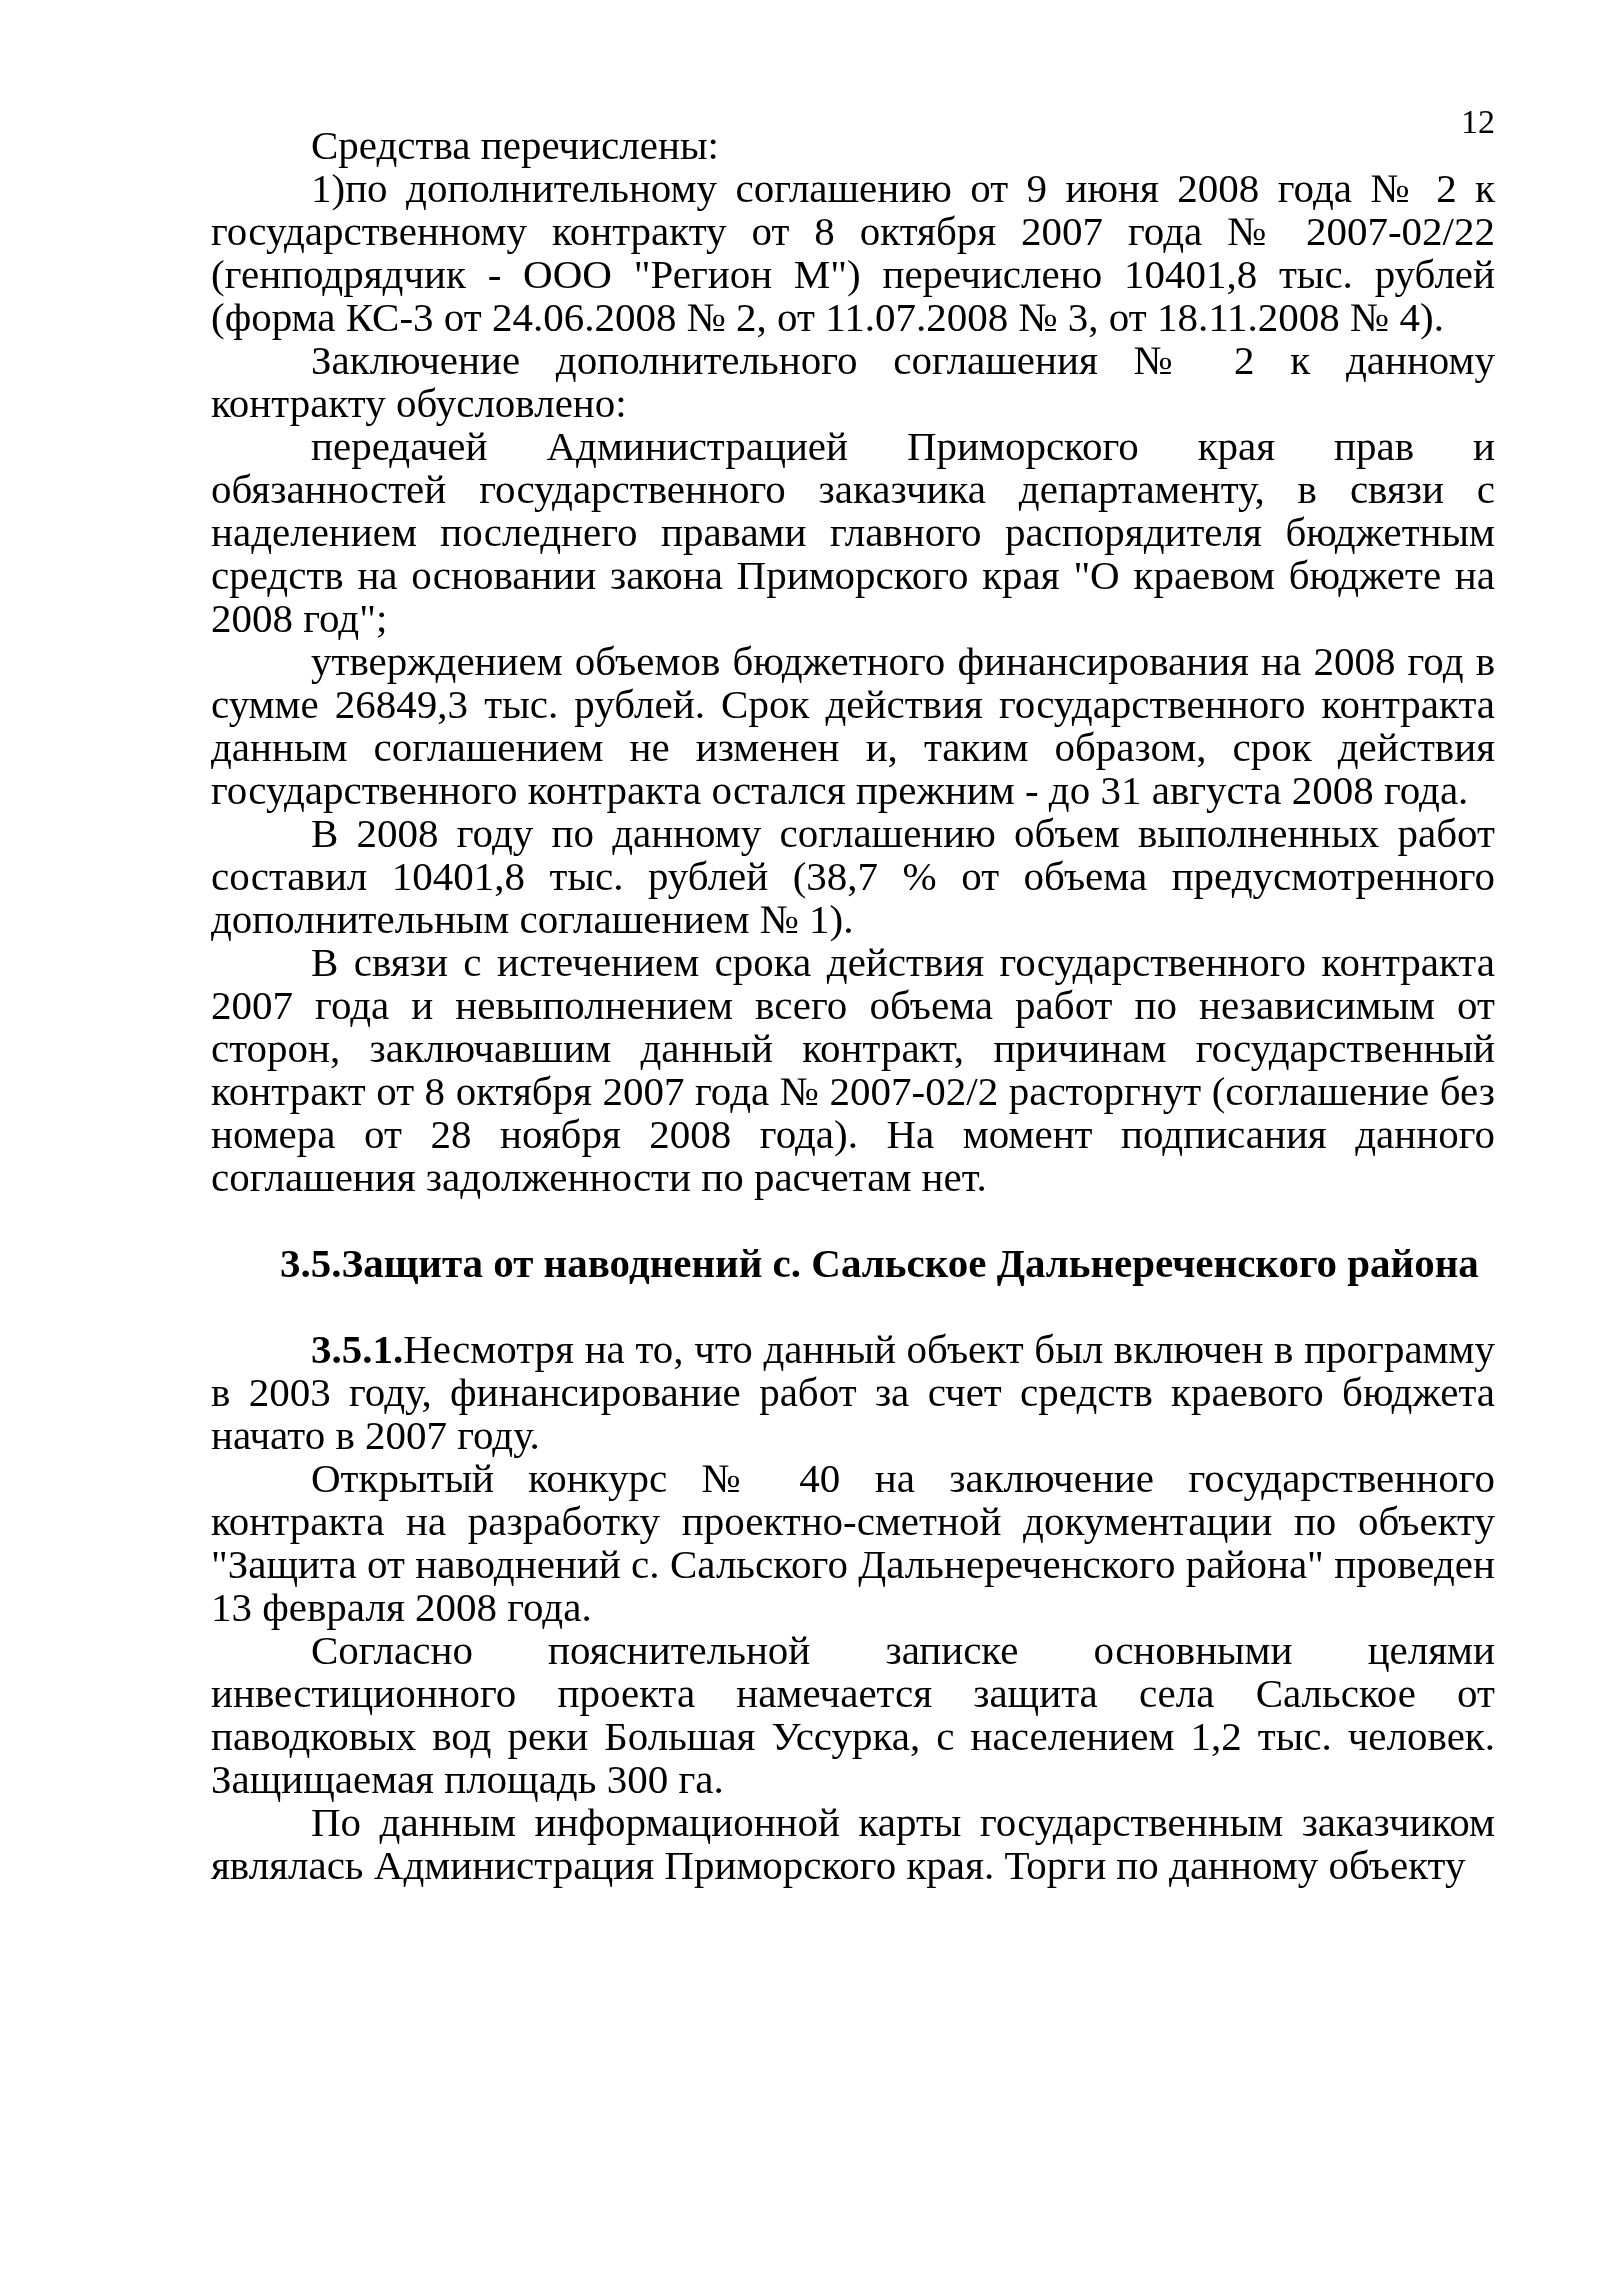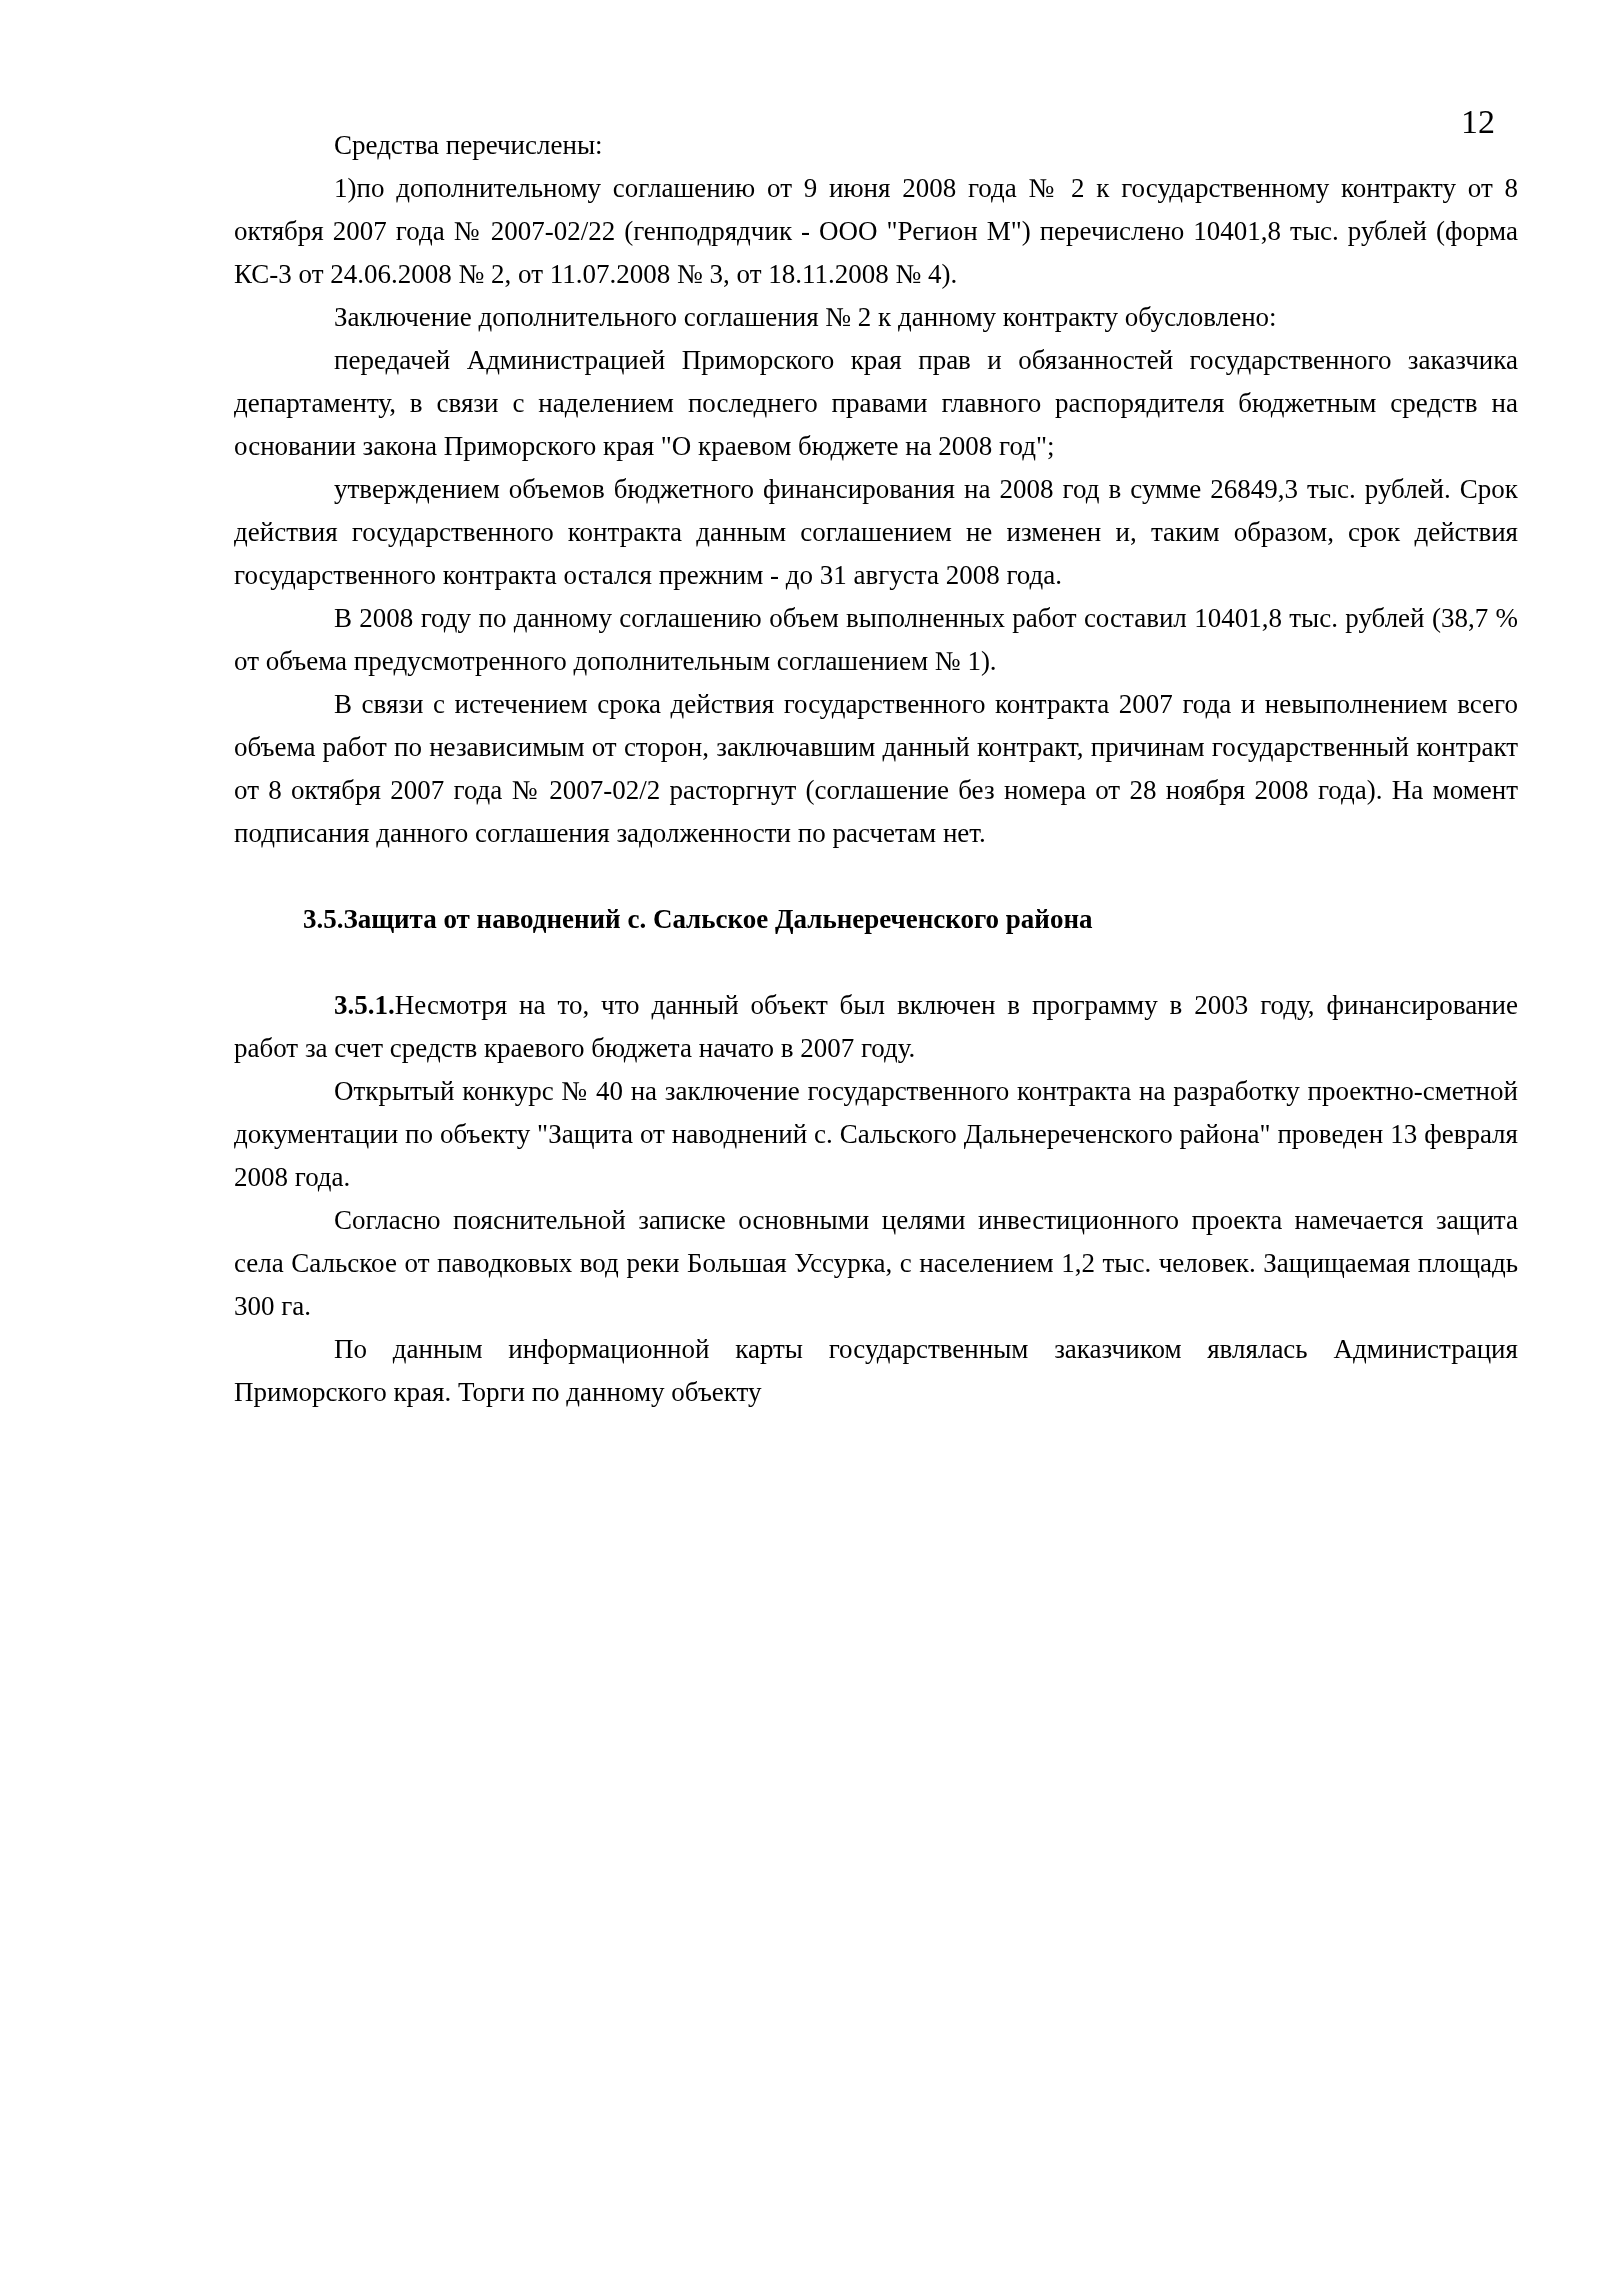--- a/index.html
+++ b/index.html
@@ -7,22 +7,22 @@
   .page {
     position: absolute; left: 0; top: 0; width: 1621px; height: 1793px;
     background: #ffffff; color: #000000;
     font-family: "Liberation Serif", "DejaVu Serif", serif;
   }
   .page-number {
     position: absolute; top: 102px; left: 1461px;
     font-size: 34px; line-height: 39px;
   }
   .body {
-    position: absolute; left: 234px; top: 124px; width: 1284px;
-    font-size: 27px; line-height: 43px;
+    position: absolute; left: 211px; top: 124px; width: 1284px;
+    font-size: 41px; line-height: 43px;
   }
   .body p { margin: 0; text-align: justify; text-align-last: left; }
   .body p.indent { text-indent: 100px; }
   .heading {
     margin: 43px 0 43px 0 !important;
     padding-left: 69px;
     font-weight: bold; text-align: left;
   }
   .bold-lead { font-weight: bold; }
 </style>

